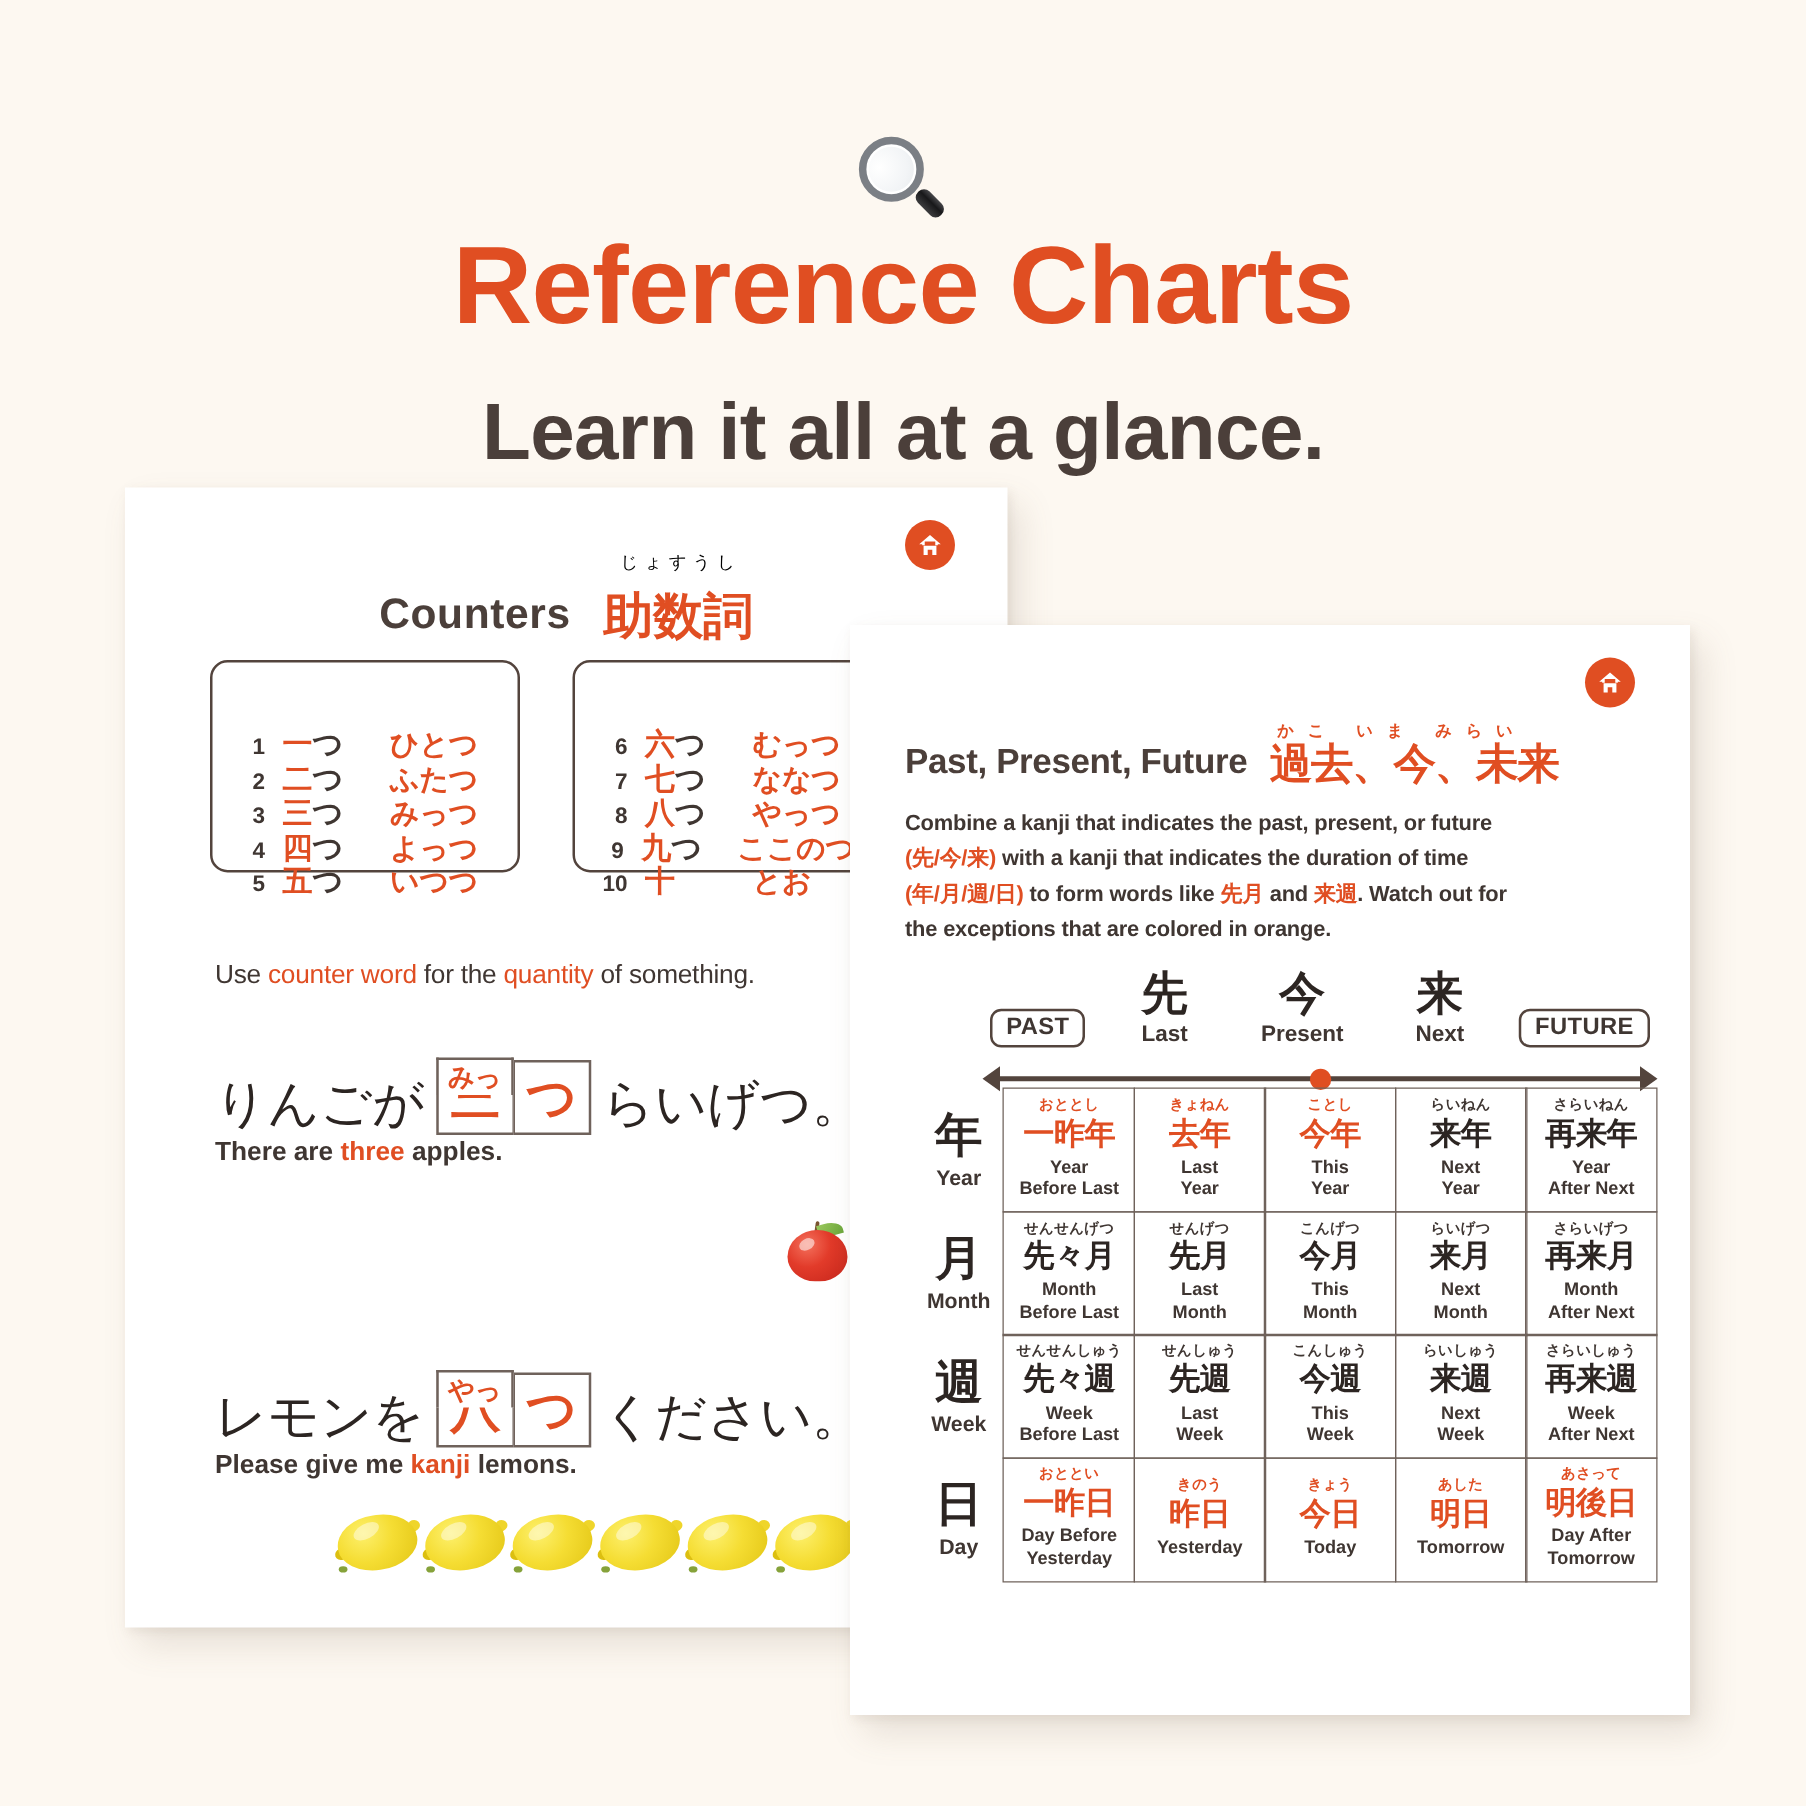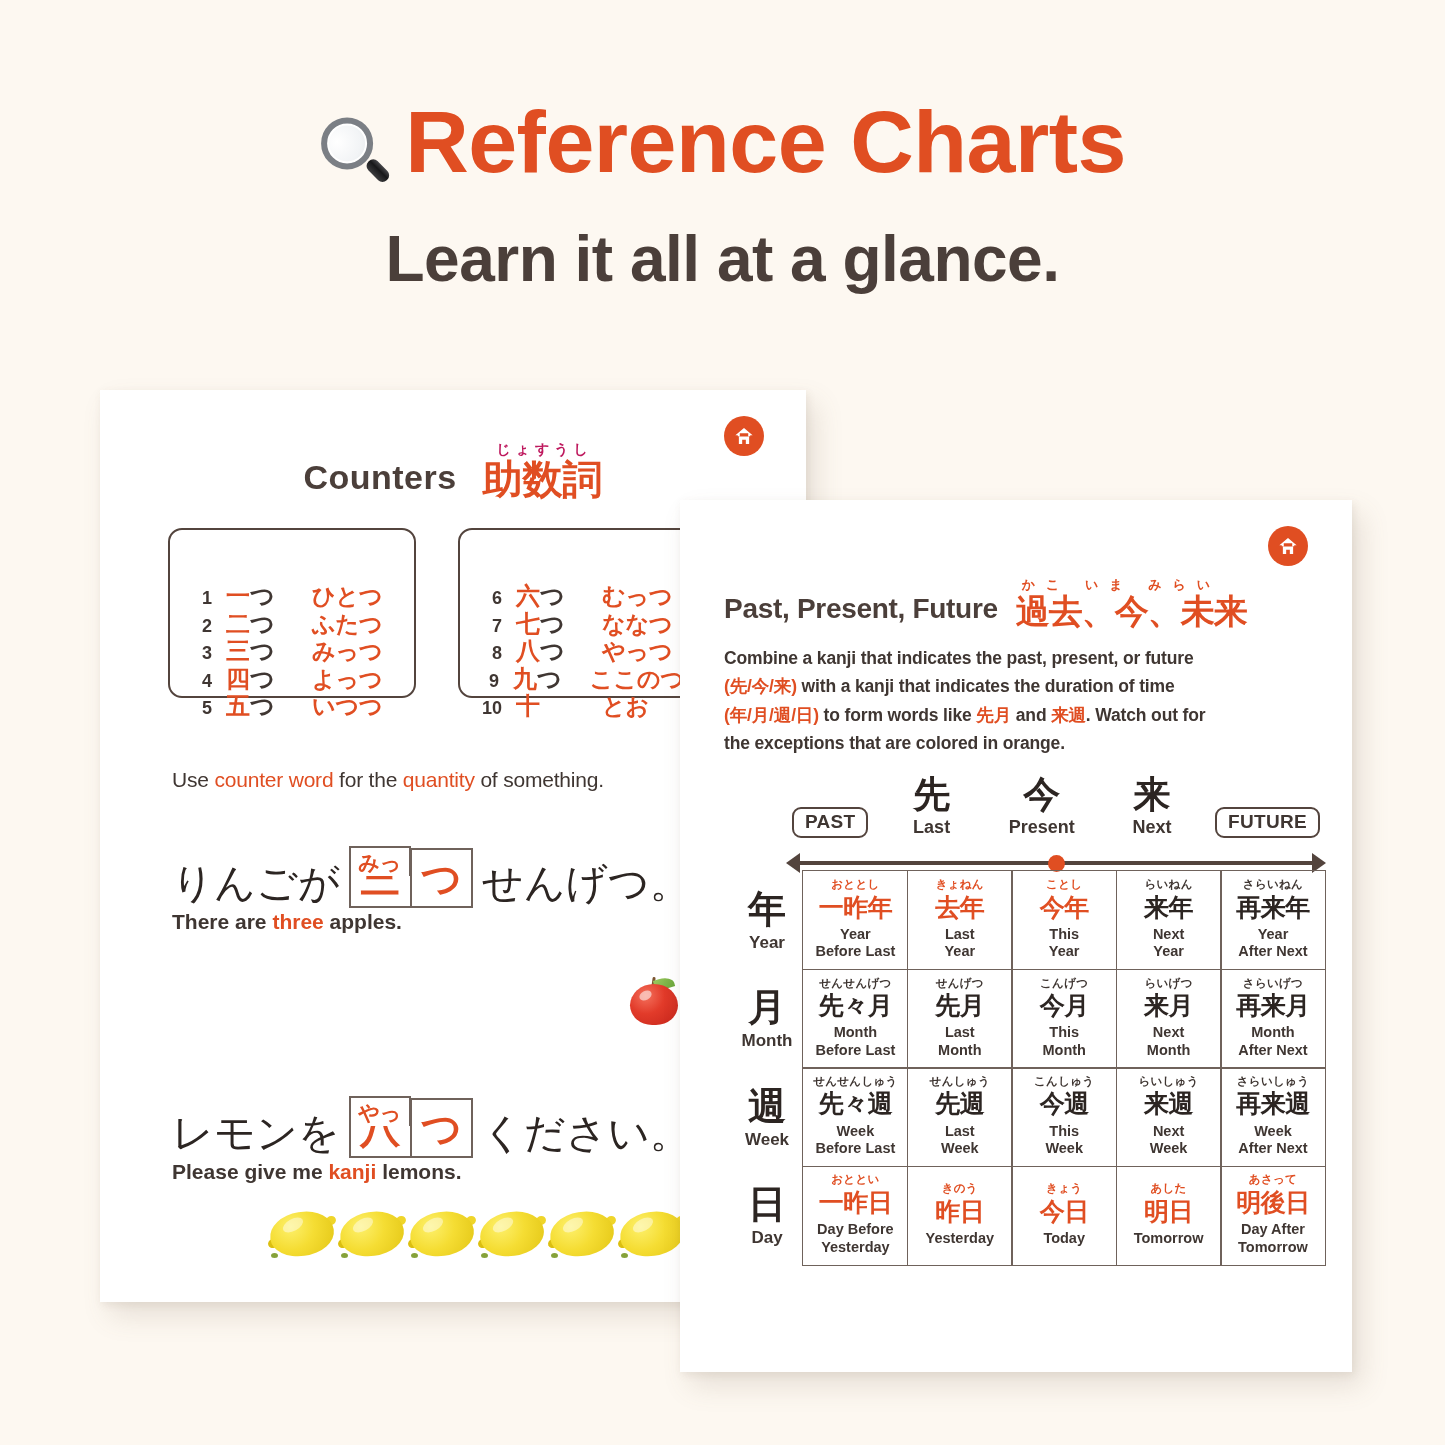--- a/index.html
+++ b/index.html
@@ -24,20 +24,21 @@
     position: absolute;
     left: 0; top: 96px;
     width: 1445px;
     text-align: center;
   }
   .title-row {
     display: flex;
     align-items: center;
     justify-content: center;
     gap: 10px;
+    flex-direction: column;
   }
   .magnifier {
     display: inline-block;
     width: 76px; height: 76px;
     position: relative;
     transform: rotate(-45deg) translateY(4px);
     flex: 0 0 auto;
   }
   .magnifier .glass {
     position: absolute;
@@ -106,22 +107,22 @@
     align-items: flex-end;
     justify-content: center;
     gap: 26px;
   }
   .ct-head-en {
     font-size: 34px; font-weight: 700; color: #4b3f3a;
     letter-spacing: 0.5px; padding-bottom: 2px;
   }
   .ct-head-jp-wrap { text-align: center; }
   .ct-head-furi {
-    font-size: 14px; font-weight: 700; color: #be185d;
-    letter-spacing: 5px; line-height: 1; margin-bottom: 3px;
+    font-size: 14px; font-weight: 400; color: #000000;
+    letter-spacing: 5px; line-height: 1; margin-bottom: 17px;
     padding-left: 4px;
   }
   .ct-head-jp {
     font-size: 40px; font-weight: 700; color: #e04e22; line-height: 1;
   }
 
   .num-box {
     position: absolute;
     border: 2.5px solid #53443d;
     border-radius: 14px;
@@ -458,21 +459,21 @@
     </div>
 
     <div class="ex-block" id="ex-apples">
       <div class="jp-sentence">
         <span class="seg">りんごが</span>
         <span class="word-box">
           <span class="cell k">三</span>
           <span class="cell t">つ</span>
           <span class="furi-cell">みっ</span>
         </span>
-        <span class="seg">せんげつ。</span>
+        <span class="seg">らいげつ。</span>
       </div>
       <div class="en-sentence">
         <span>There are </span><span class="hl">three</span><span> apples.</span>
       </div>
     </div>
     <div class="fruit-row" id="apple-row">
         <span class="apple">
           <span class="stem"></span>
           <span class="leaf"></span>
           <span class="body"></span>

